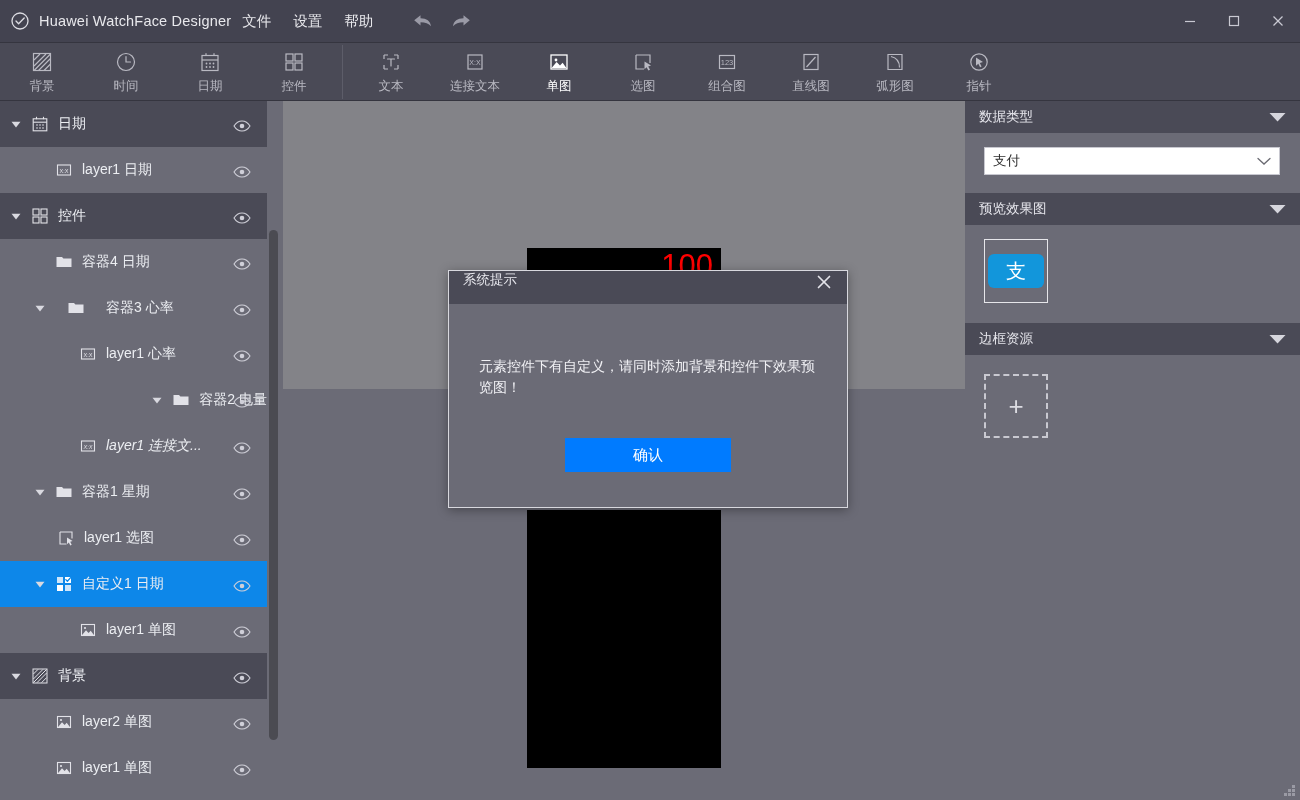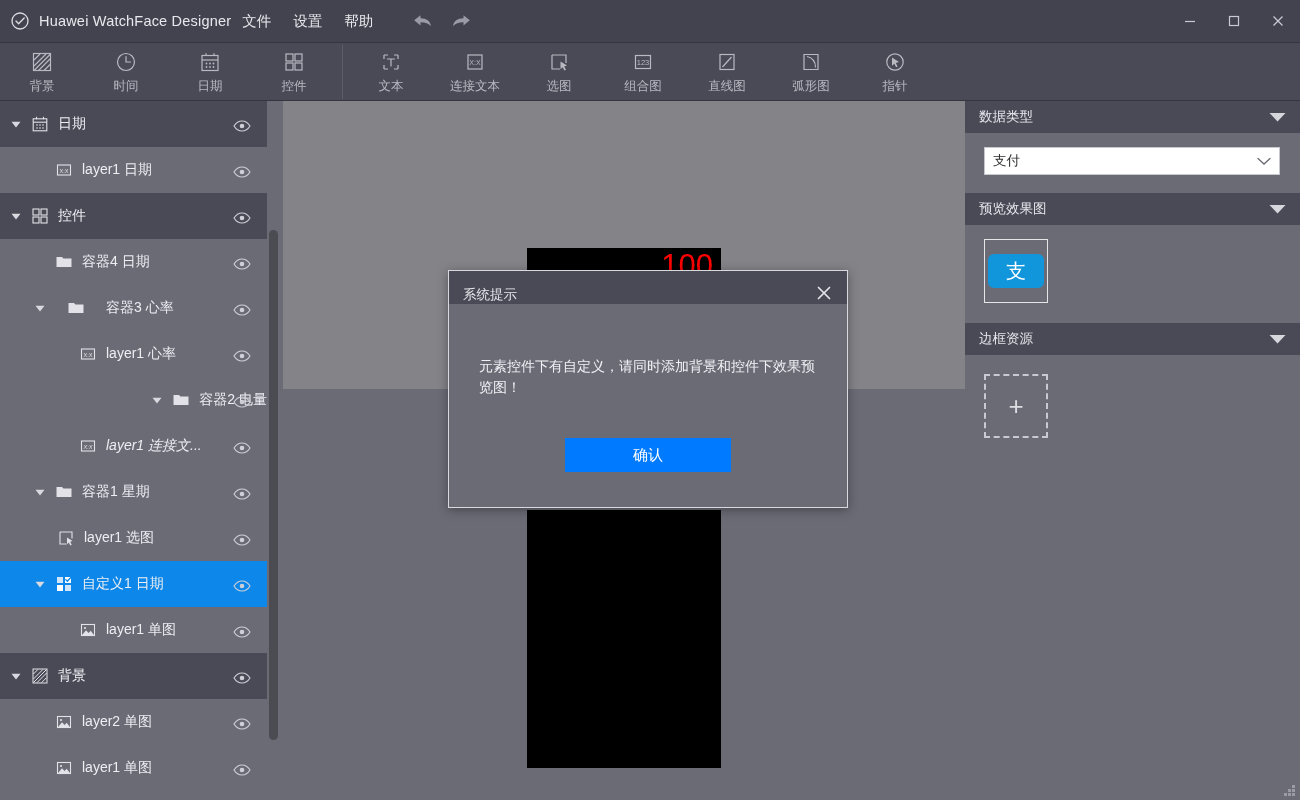--- a/index.html
+++ b/index.html
@@ -150,21 +150,21 @@
   }
 
   
   .modal {
     position: absolute; left: 448px; top: 270px; width: 400px; height: 238px;
     background: #6b6b76; border: 1px solid #d8d8de;
     box-shadow: 0 2px 10px rgba(0,0,0,.35);
     z-index: 50;
   }
   .modal-head {
-    height: 33px; background: #4a4a56; display: flex; align-items: flex-end;
+    height: 33px; background: #4a4a56; display: flex; align-items: flex-start;
     justify-content: space-between; padding: 0 12px 0 14px;
   }
   .modal-title { color: #e8e8ee; font-size: 13.5px; }
   .modal-close { width: 22px; height: 22px; display:flex; align-items:center; justify-content:center; }
   .modal-body {
     padding: 52px 30px 0 30px;
   }
   .modal-msg { color: #f0f0f4; font-size: 14px; line-height: 21px; }
   .modal-footer { display: flex; justify-content: center; margin-top: 40px; }
   .btn-confirm {
@@ -292,20 +292,30 @@
     <div class="tool">
       <span class="ic">
         <svg width="22" height="22" viewBox="0 0 22 22" fill="none" stroke="#b9b9c2" stroke-width="1.2">
           <rect x="4" y="4" width="14" height="14"></rect>
           <text x="11" y="14" font-size="7" fill="#b9b9c2" stroke="none" text-anchor="middle" font-family="Liberation Sans">X:X</text>
         </svg>
       </span>
       <span class="lb">连接文本</span>
     </div>
 
+    <div class="tool active">
+      <span class="ic">
+        <svg width="22" height="22" viewBox="0 0 22 22" fill="none" stroke="#ffffff" stroke-width="1.3">
+          <rect x="3" y="4" width="16" height="14"></rect>
+          <circle cx="8" cy="9" r="1.4" fill="#ffffff" stroke="none"></circle>
+          <path d="M3.6 17 L8.6 11 L12 14.5 L14.6 11.8 L18.4 17 Z" fill="#ffffff" stroke="none"></path>
+        </svg>
+      </span>
+      <span class="lb">单图</span>
+    </div>
 
     <div class="tool">
       <span class="ic">
         <svg width="22" height="22" viewBox="0 0 22 22" fill="none" stroke="#b9b9c2" stroke-width="1.2">
           <path d="M4 4 H18 V12 M4 4 V18 H12"></path>
           <path d="M12.5 10.5 L19 14.5 L16.2 15.4 L18 18.8 L16.4 19.6 L14.6 16.2 L12.5 18.2 Z" fill="#b9b9c2" stroke="none"></path>
         </svg>
       </span>
       <span class="lb">选图</span>
     </div>

